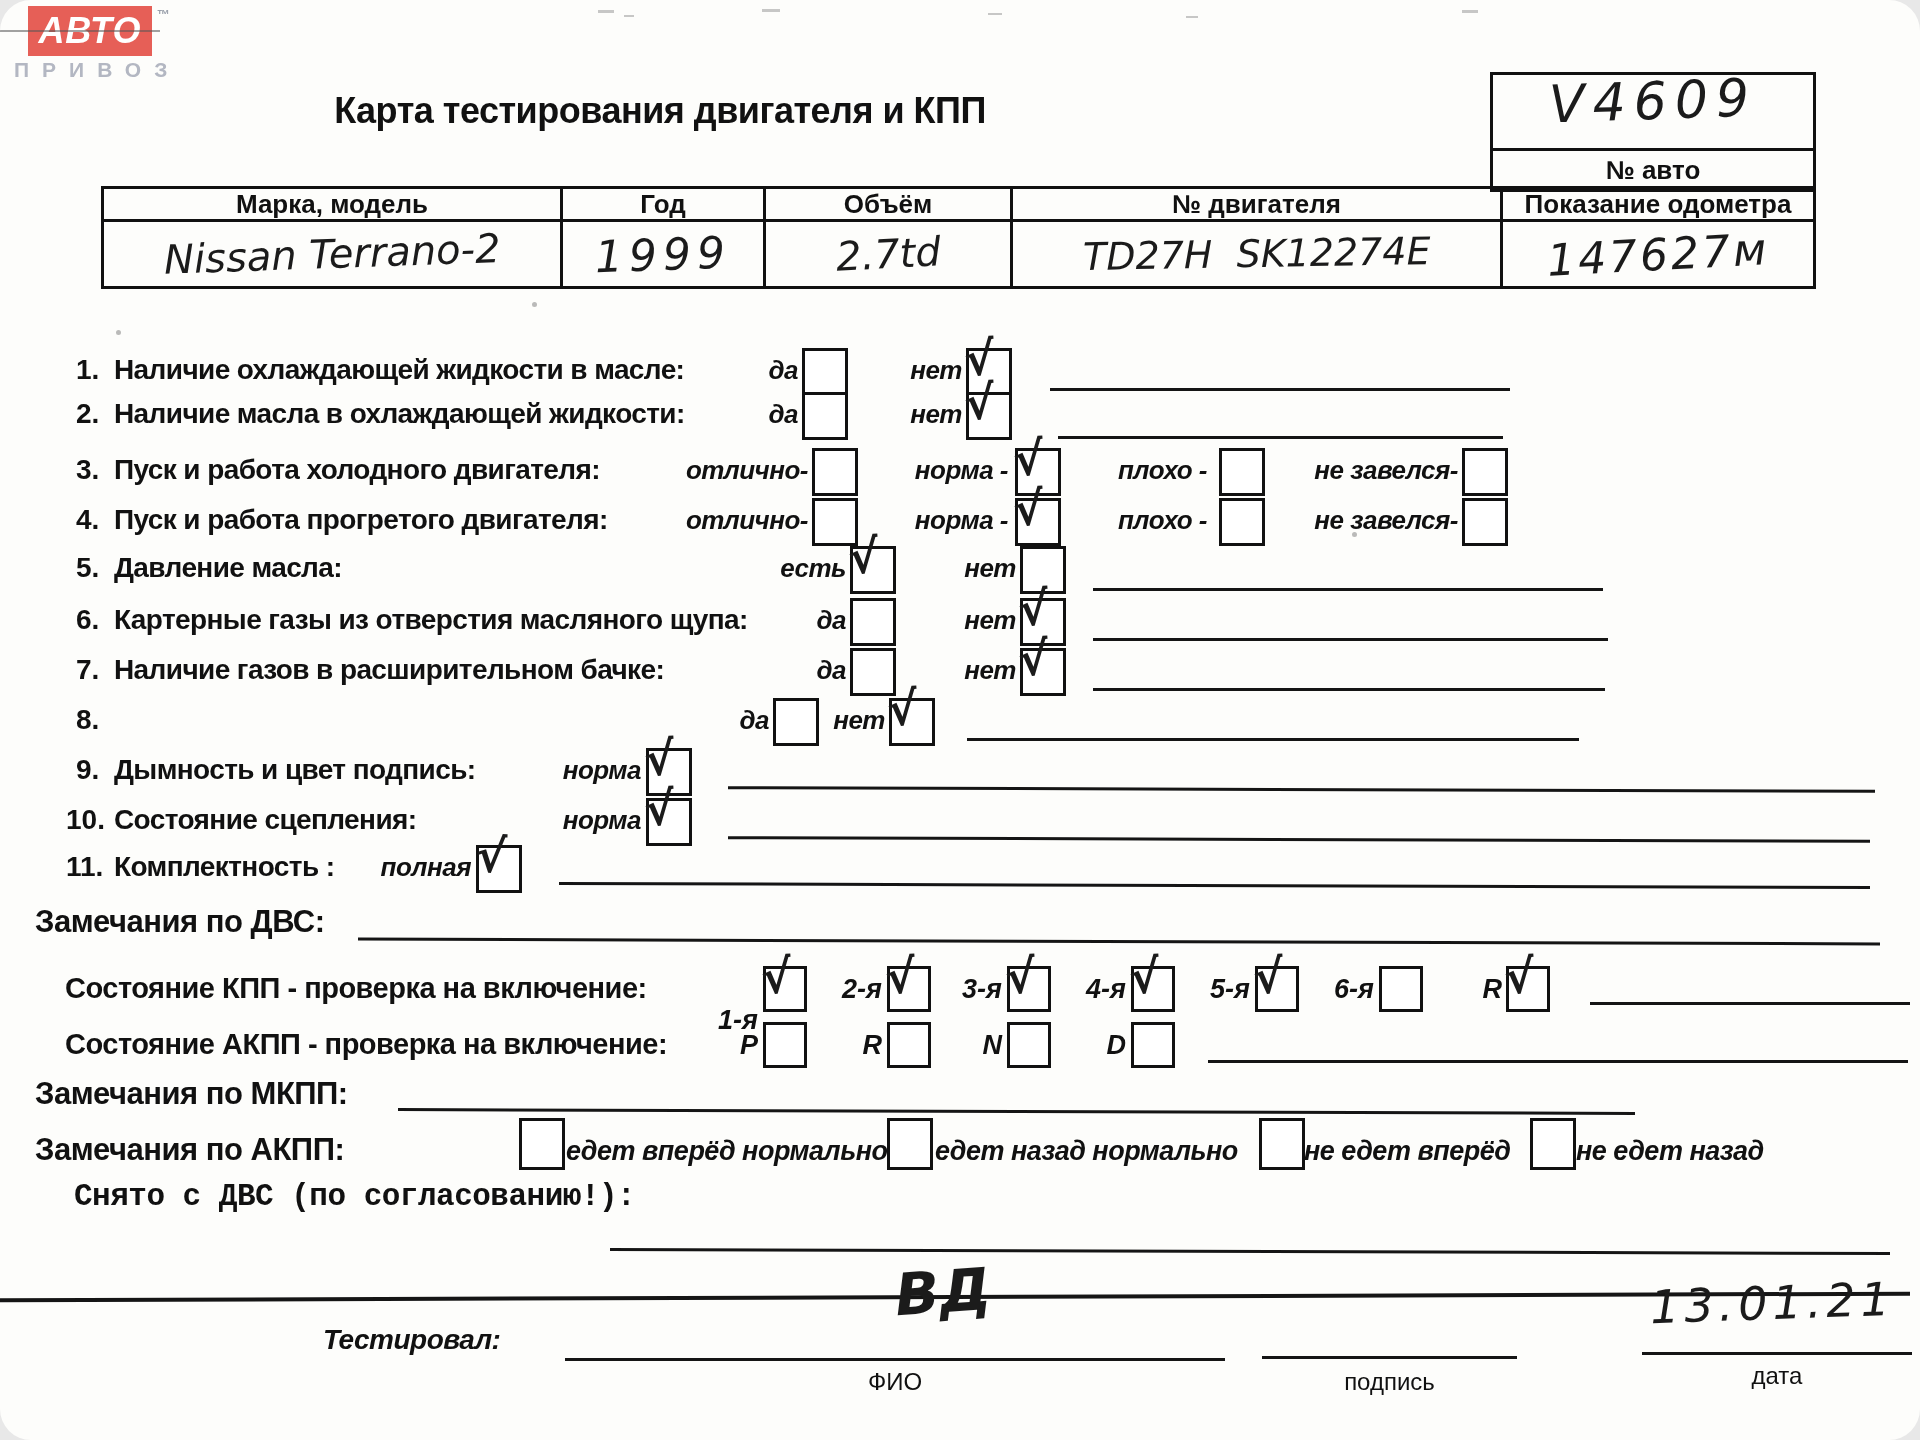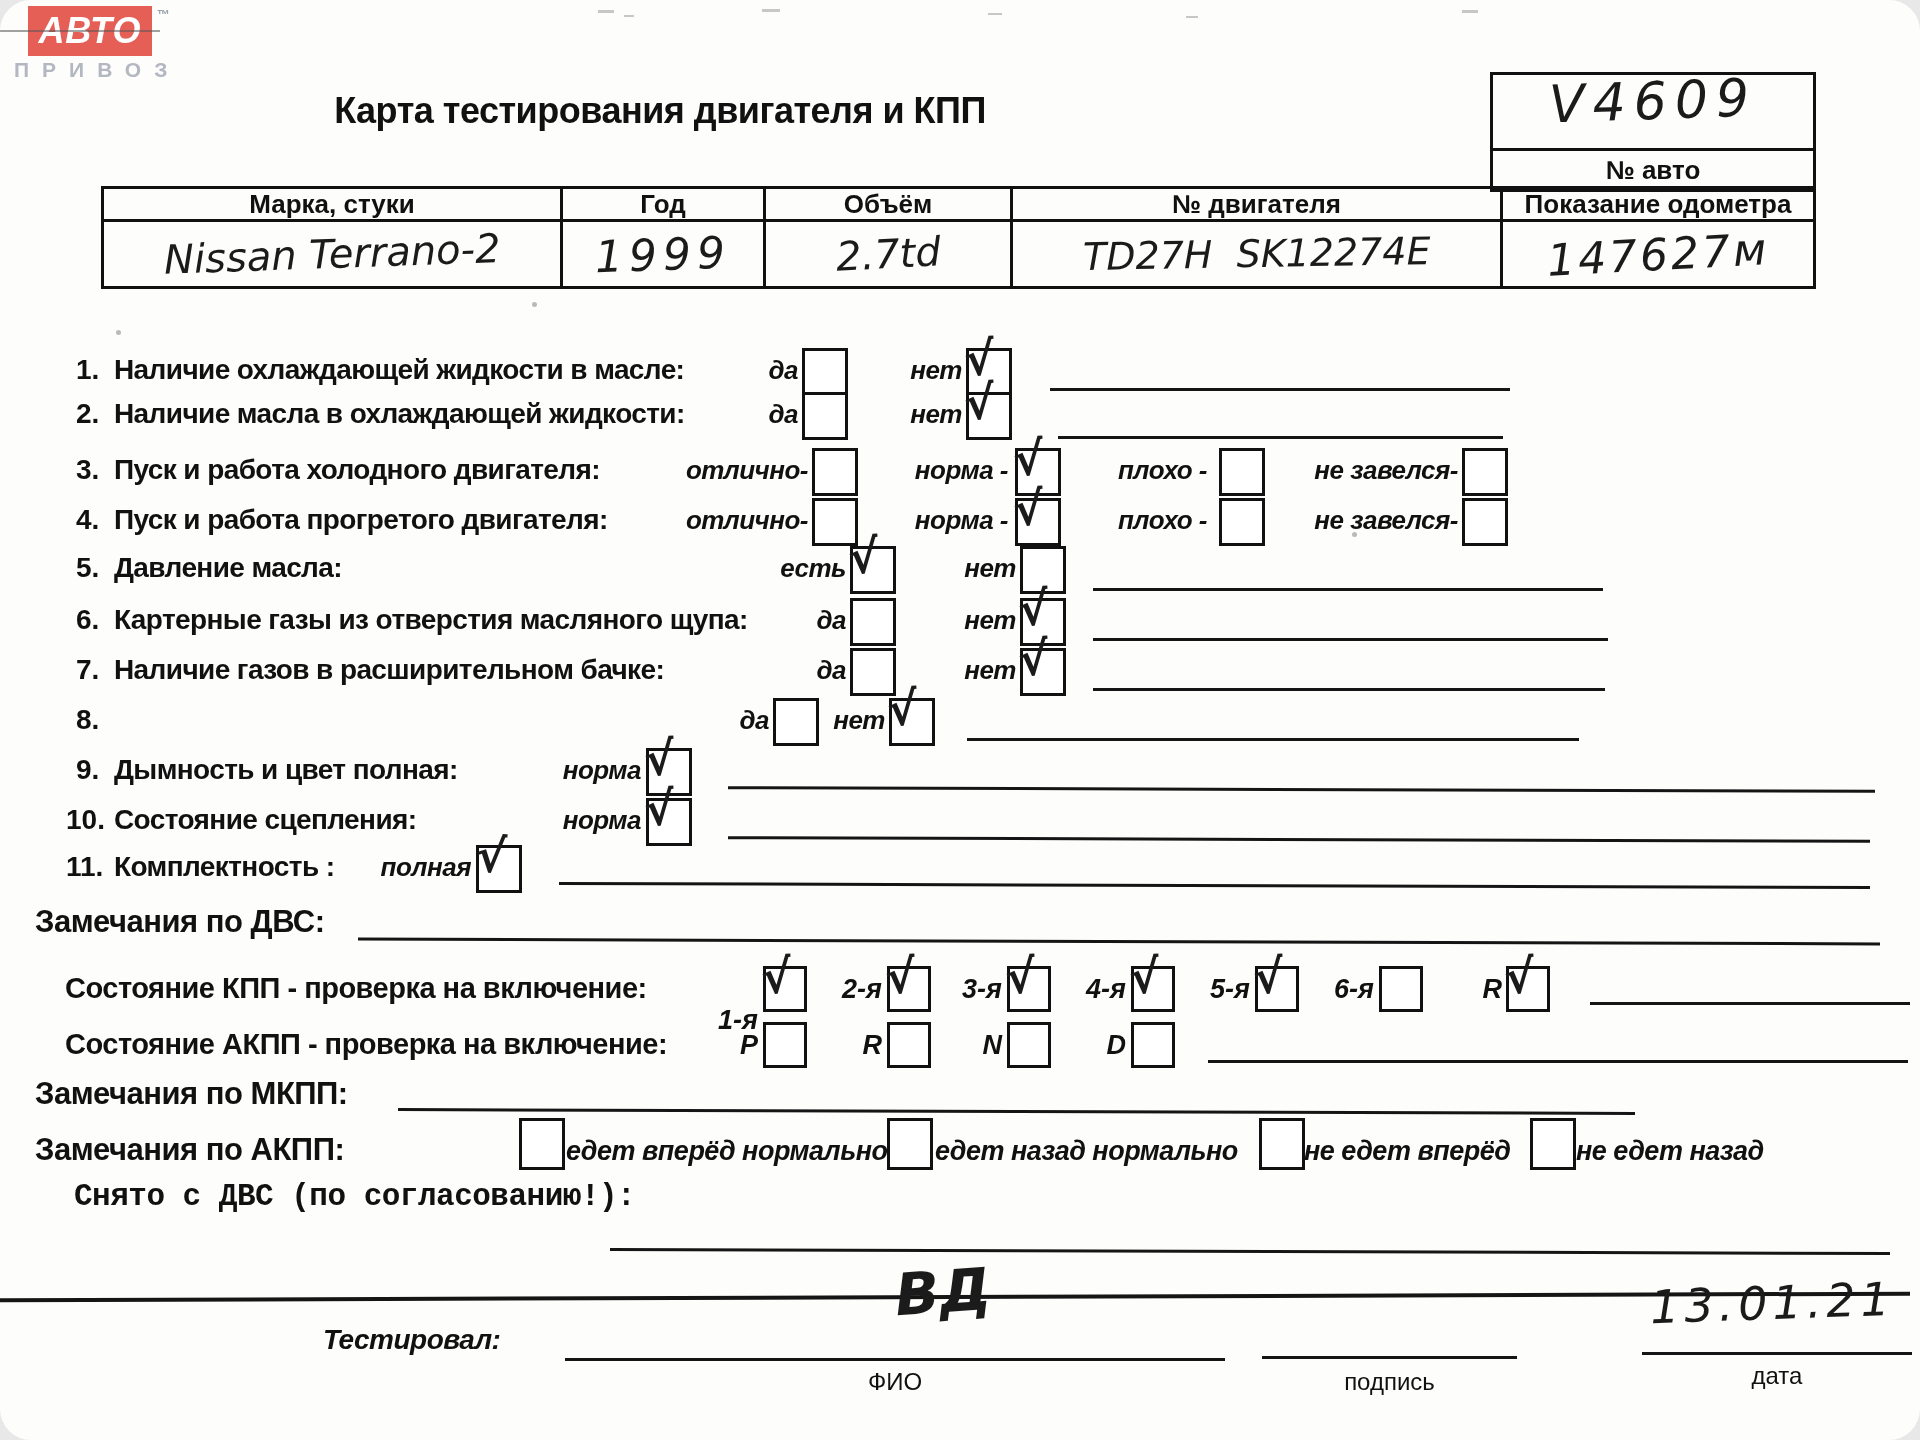--- a/index.html
+++ b/index.html
@@ -76,21 +76,21 @@
 
   <div class="title">Карта тестирования двигателя  и КПП</div>
 
   <div class="vbox">
     <div class="vbox-value hand" style="font-size:52px;letter-spacing:8px;transform:rotate(-2deg);">V4609</div>
     <div class="vbox-divider"></div>
     <div class="vbox-label">№ авто</div>
   </div>
 
   <div class="car-table">
-    <div class="hcell">Марка, стуки</div>
+    <div class="hcell">Марка, модель</div>
     <div class="hcell">Год</div>
     <div class="hcell">Объём</div>
     <div class="hcell">№ двигателя</div>
     <div class="hcell last">Показание одометра</div>
     <div class="vcell">
       <span class="hand" style="font-size:40px;transform:rotate(-2deg);">Nissan Terrano-2</span>
       </div>
     <div class="vcell">
       <span class="hand" style="font-size:44px;letter-spacing:6px;transform:rotate(-2deg);">1999</span>
       </div>
@@ -193,21 +193,21 @@
     <span class="opt" style="right:1151px;">да</span>
     <div class="box" style="left:773px;"></div>
     <span class="opt" style="right:1035px;">нет</span>
     <div class="box" style="left:889px;"></div>
     <span class="chk" style="left:887px;">√</span>
     <div class="wline" style="left:967px;top:34px;width:612px;"></div>
   </div>
 
   <div class="row" style="top:754px;">
     <span class="num" style="left:76px;">9.</span>
-    <span class="ilabel">Дымность и цвет полная:</span>
+    <span class="ilabel">Дымность и цвет подпись:</span>
     <span class="opt" style="right:1279px;">норма</span>
     <div class="box" style="left:646px;"></div>
     <span class="chk" style="left:644px;">√</span>
     <div class="wline tilt" style="left:728px;top:34px;width:1147px;"></div>
   </div>
 
   <div class="row" style="top:804px;">
     <span class="num" style="left:66px;">10.</span>
     <span class="ilabel">Состояние сцепления:</span>
     <span class="opt" style="right:1279px;">норма</span>

